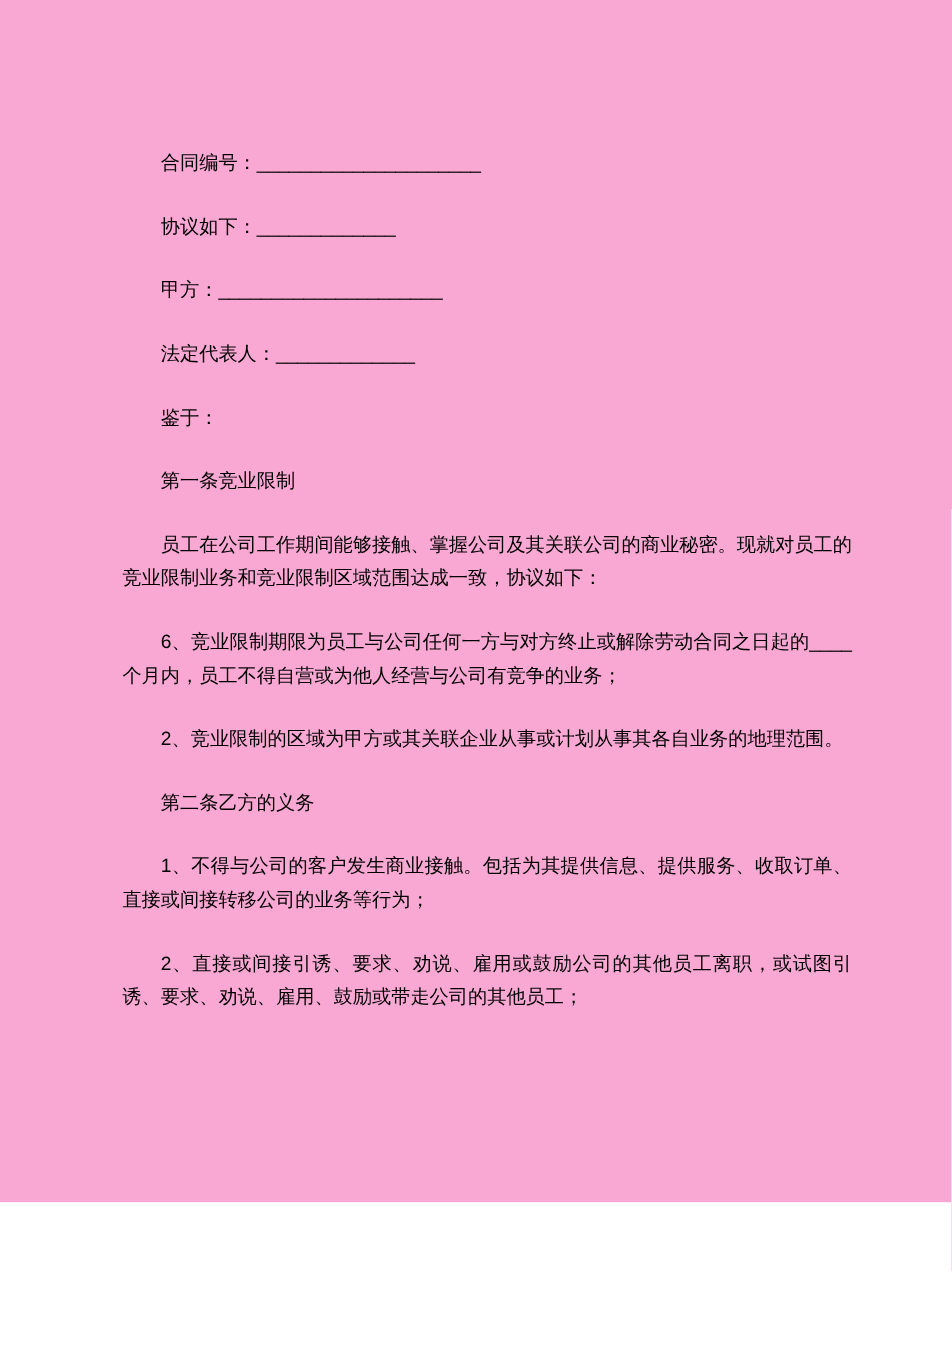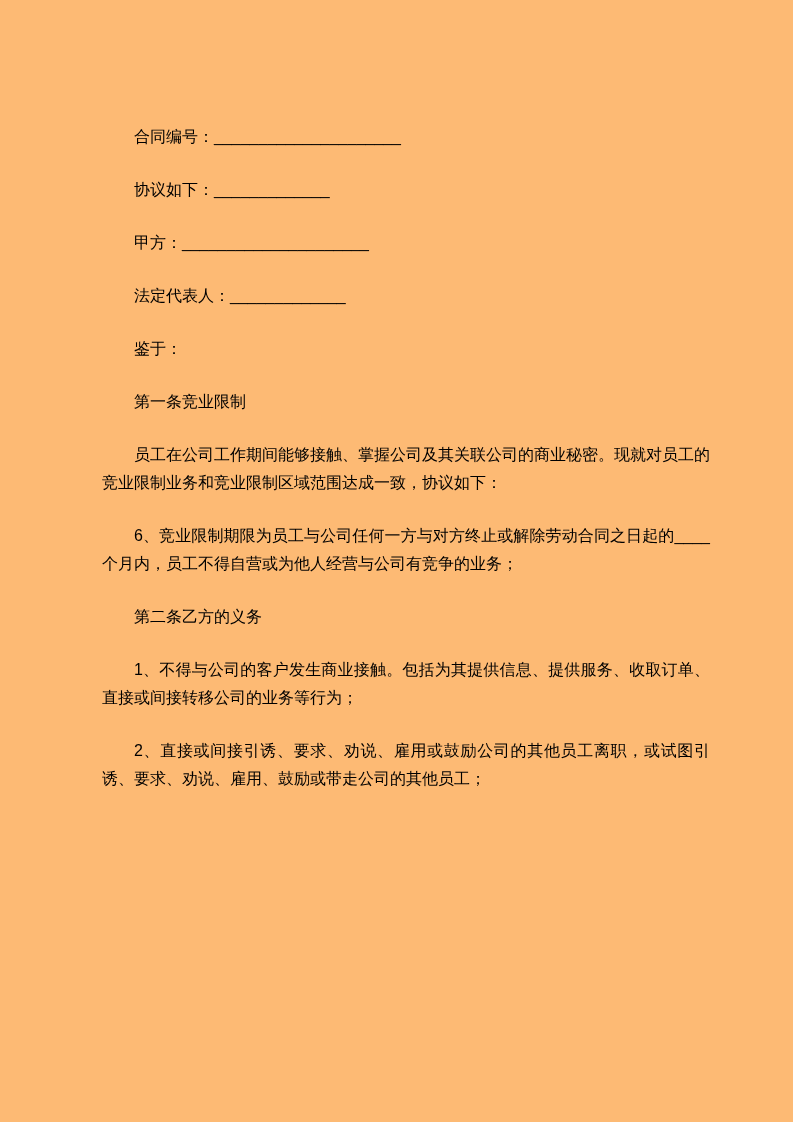--- a/index.html
+++ b/index.html
@@ -1,22 +1,22 @@
 <!DOCTYPE html>
 <html><head>
 <meta charset="utf-8">
 <style>
   * { margin: 0; padding: 0; box-sizing: border-box; }
   html, body { background: #ffffff; }
   .page {
     position: relative;
     width: 793px;
-    height: 1122px;
+    height: 1002px;
     margin: 0 auto;
-    background: #fdba74;
+    background: #f9a8d4;
     color: #000000;
     font-family: "Liberation Sans", "DejaVu Sans", sans-serif;
     overflow: hidden;
   }
   .content {
     padding: 123px 83px 0 102px;
     font-size: 16px;
     line-height: 28px;
   }
   p.para {
@@ -47,20 +47,21 @@
 
 
     <p class="para">鉴于：</p>
 
     <p class="para">第一条竞业限制</p>
 
     <p class="para">员工在公司工作期间能够接触、掌握公司及其关联公司的商业秘密。现就对员工的竞业限制业务和竞业限制区域范围达成一致，协议如下：</p>
 
     <p class="para">6、竞业限制期限为员工与公司任何一方与对方终止或解除劳动合同之日起的____个月内，员工不得自营或为他人经营与公司有竞争的业务；</p>
 
+    <p class="para">2、竞业限制的区域为甲方或其关联企业从事或计划从事其各自业务的地理范围。</p>
 
     <p class="para">第二条乙方的义务</p>
 
     <p class="para">1、不得与公司的客户发生商业接触。包括为其提供信息、提供服务、收取订单、直接或间接转移公司的业务等行为；</p>
 
     <p class="para">2、直接或间接引诱、要求、劝说、雇用或鼓励公司的其他员工离职，或试图引诱、要求、劝说、雇用、鼓励或带走公司的其他员工；</p>
 
   </div>
 </div>
 

